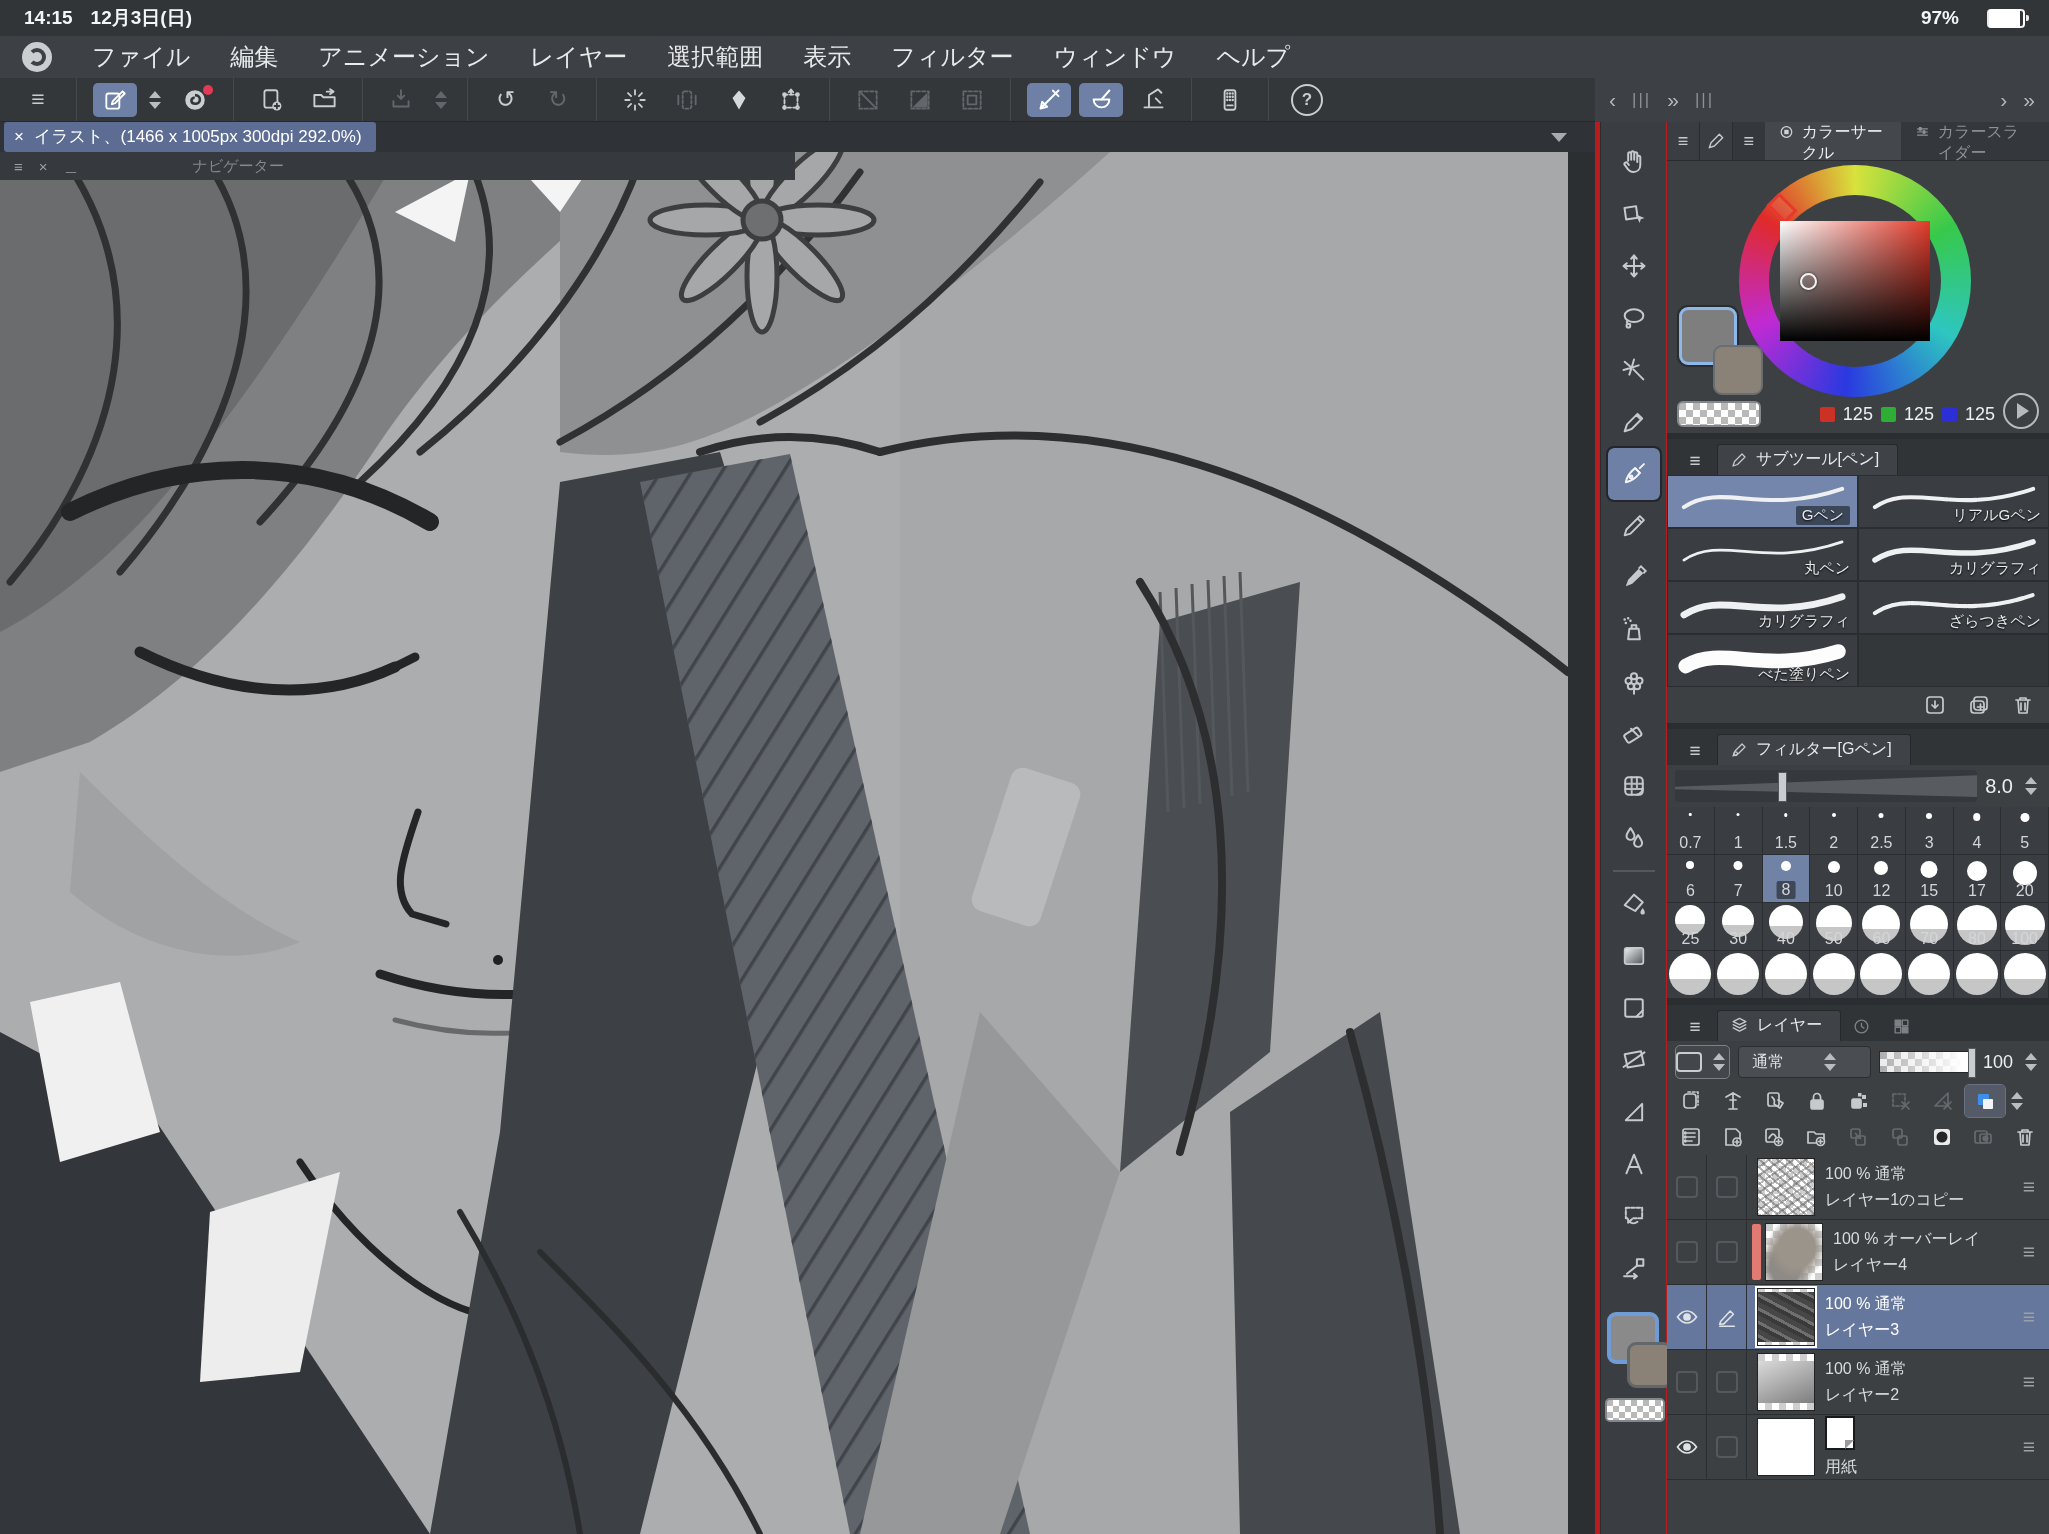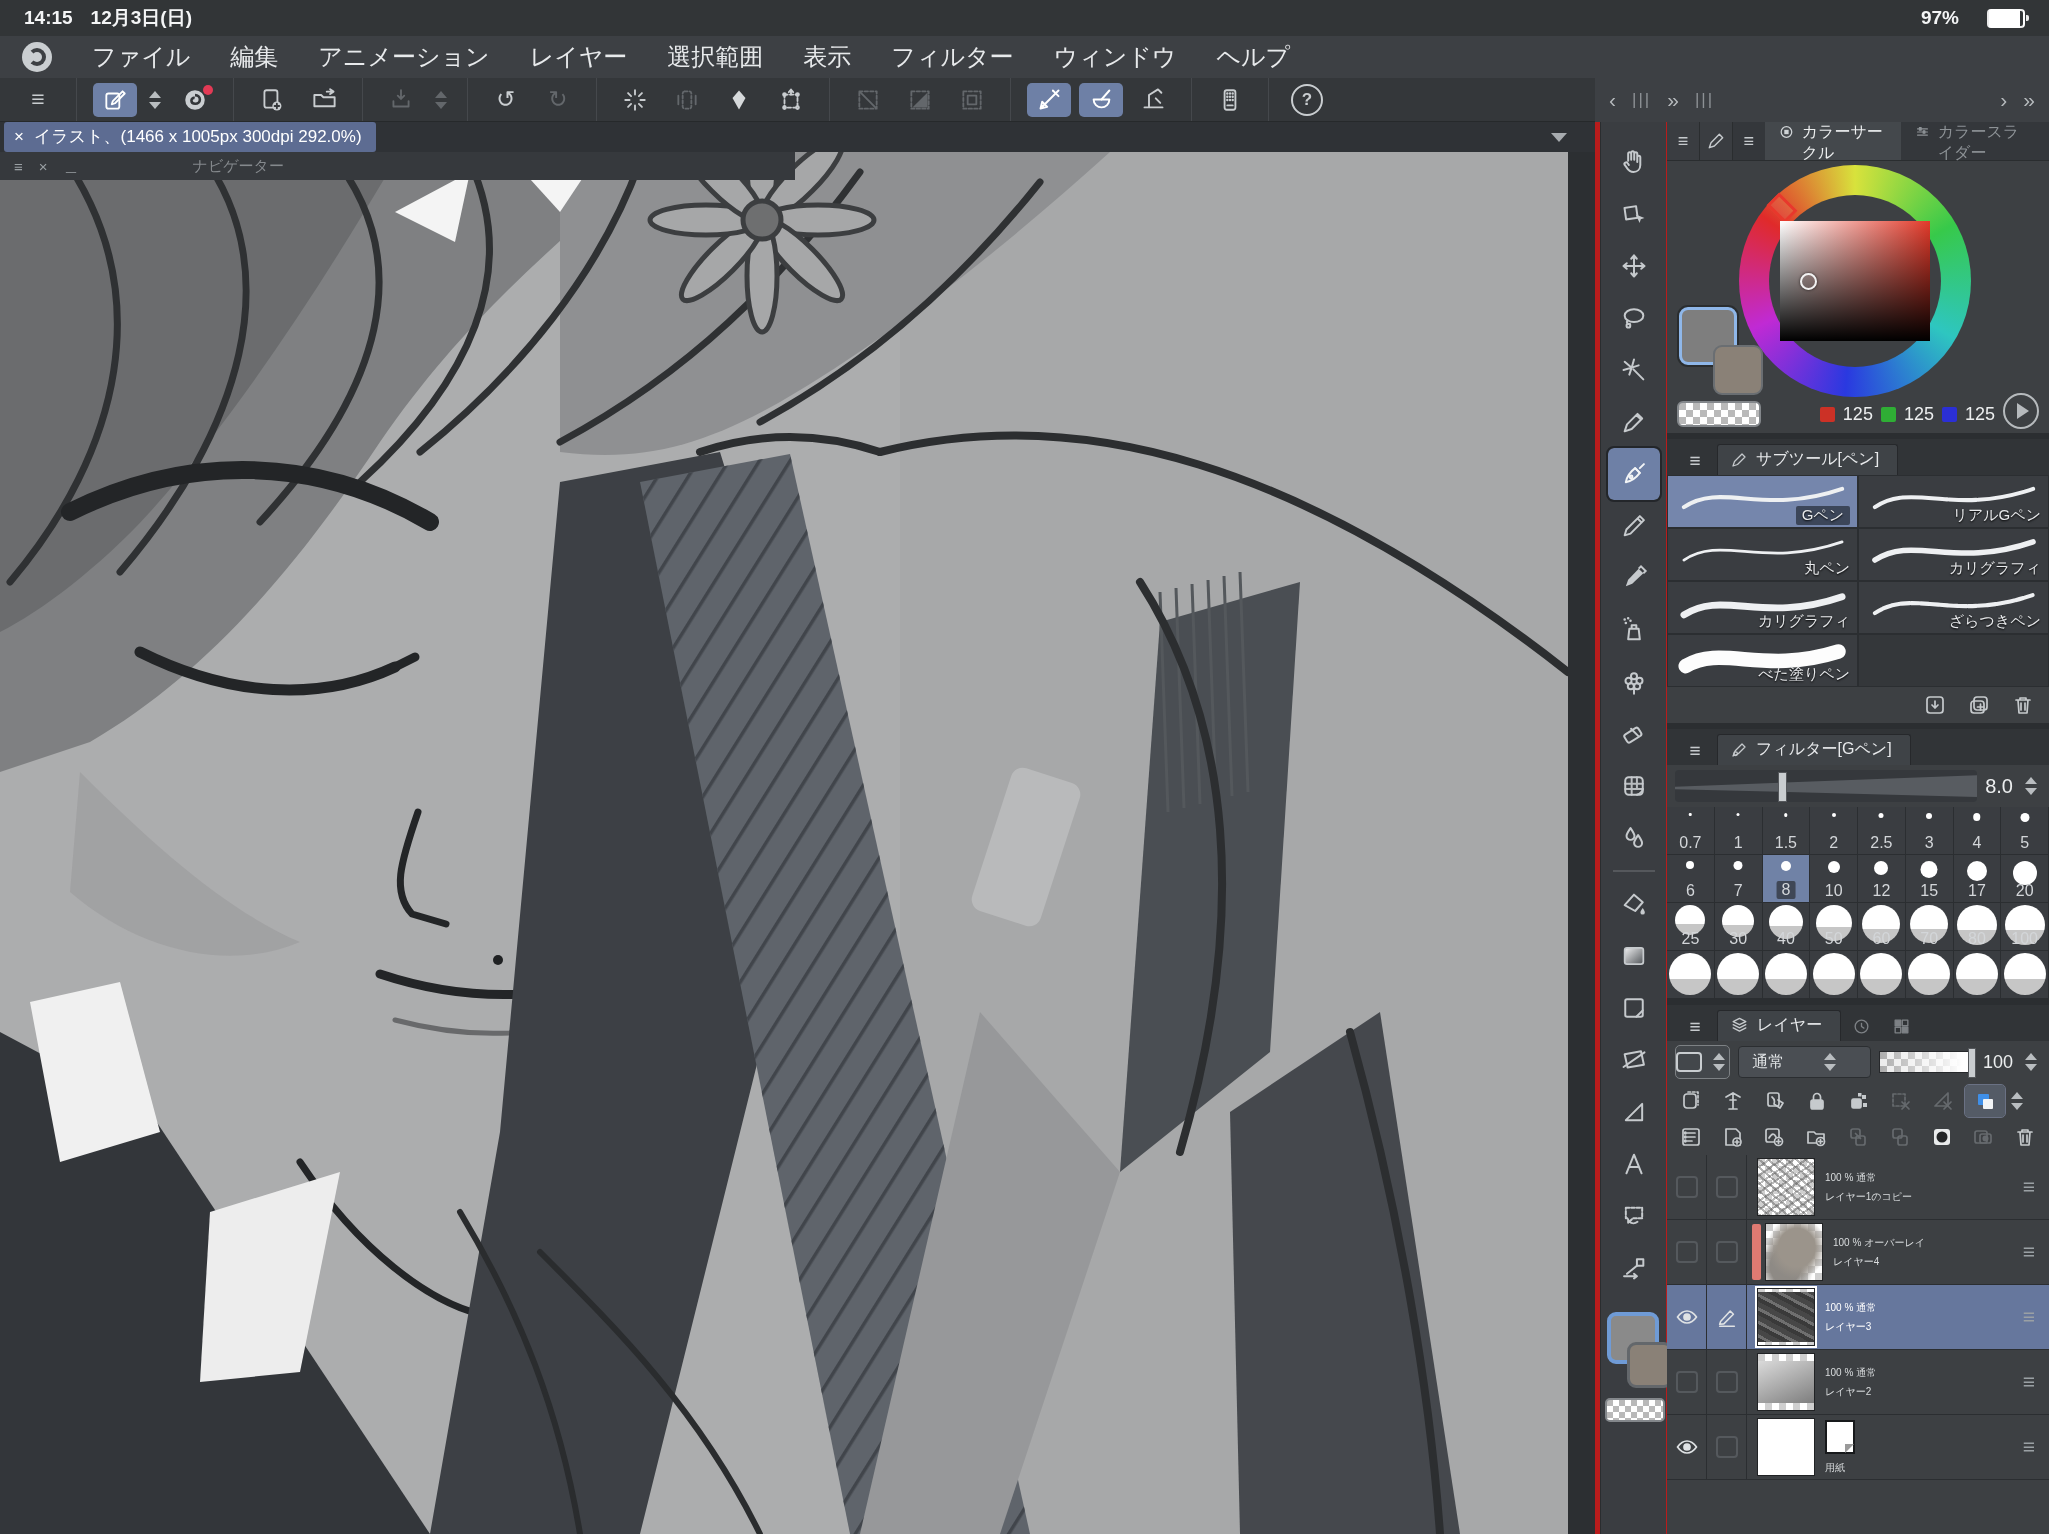--- a/index.html
+++ b/index.html
@@ -152,21 +152,21 @@
   .lbox{width:18px;height:18px;border:2px solid #55595d;border-radius:4px}
   .colorbar{width:9px;height:56px;background:#e07a72;border-radius:2px;margin-left:5px;flex:0 0 auto}
   .lthumb{width:56px;height:56px;margin:0 10px;border:1px solid #212325;position:relative;flex:0 0 auto;overflow:hidden;
           background:conic-gradient(#fff 90deg,#cfcfcf 0 180deg,#fff 0 270deg,#cfcfcf 0) 0 0/14px 14px}
   .lrow.selected .lthumb{outline:2px solid #fff}
   .t-sketch::after{content:"";position:absolute;inset:0;background:repeating-linear-gradient(40deg,rgba(90,90,90,.45) 0 2px,transparent 2px 6px),repeating-linear-gradient(-35deg,rgba(60,60,60,.35) 0 2px,transparent 2px 7px)}
   .t-paint::after{content:"";position:absolute;inset:0;background:radial-gradient(ellipse at 55% 42%,#9b948b 0 42%,rgba(155,148,139,0) 68%),radial-gradient(ellipse at 35% 75%,#8e8a85 0 30%,rgba(142,138,133,0) 55%)}
   .t-dark::after{content:"";position:absolute;inset:3px 0;background:repeating-linear-gradient(28deg,#3a3a3a 0 4px,#6f6f6f 4px 7px,#474747 7px 12px)}
   .t-grad::after{content:"";position:absolute;inset:7px 0;background:linear-gradient(155deg,#dadada,#7e7e7e)}
   .t-white{background:#fff}
-  .linfo{flex:1;display:flex;flex-direction:column;gap:5px;font-size:10px;color:#d9dcde;min-width:0}
+  .linfo{flex:1;display:flex;flex-direction:column;gap:5px;font-size:16px;color:#d9dcde;min-width:0}
   .lrow.selected .linfo{color:#fff}
   .lhandle{width:40px;color:#9aa0a4;font-size:21px;text-align:center;flex:0 0 auto}
   .papericon{width:26px;height:30px;background:#fff;border:2px solid #17191b;position:relative;margin-bottom:2px}
   .papericon::after{content:"";position:absolute;right:-1px;bottom:-1px;width:0;height:0;border-left:9px solid #9a9a9a;border-top:9px solid transparent;transform:rotate(90deg)}
 </style>
 </head>
 <body>
 
 <div class="app">
 

